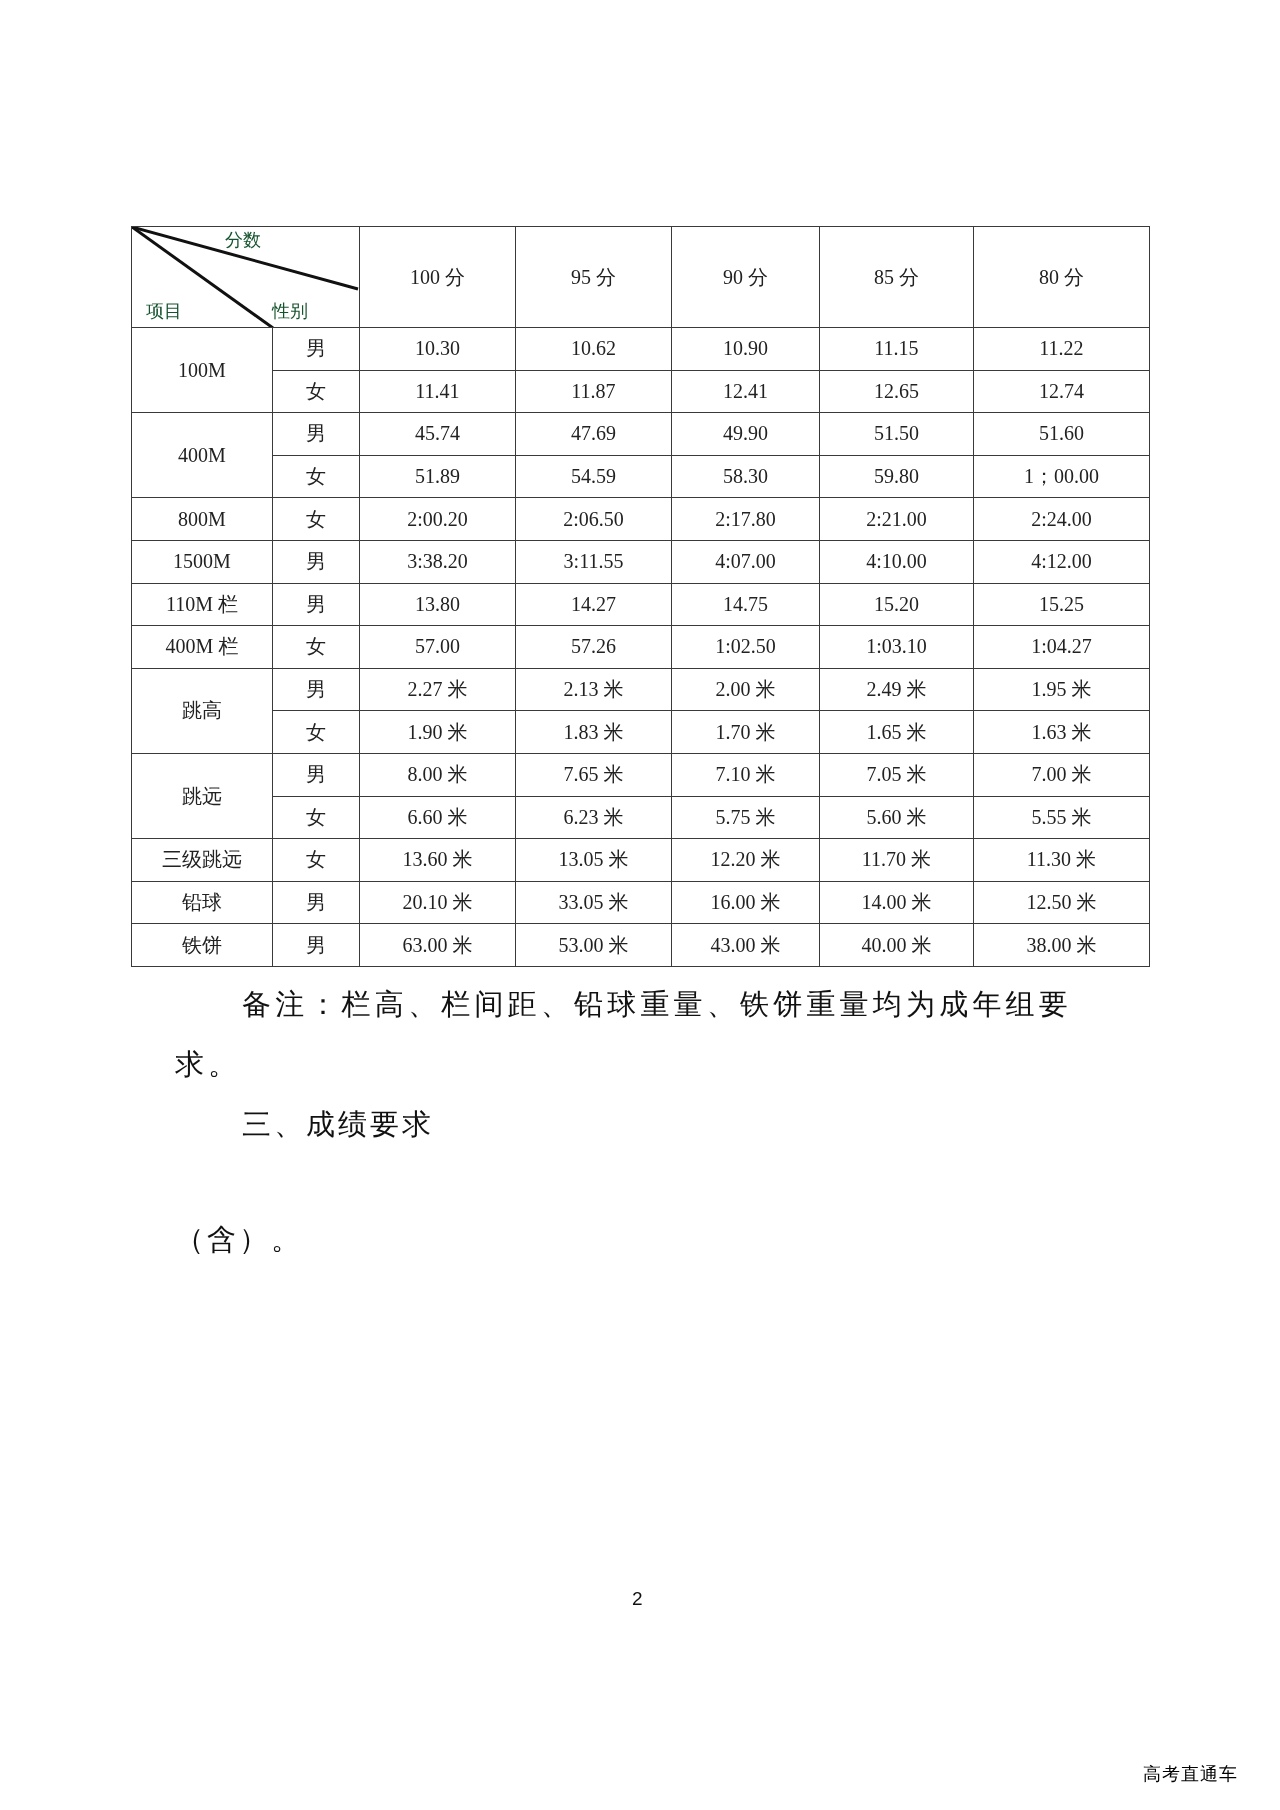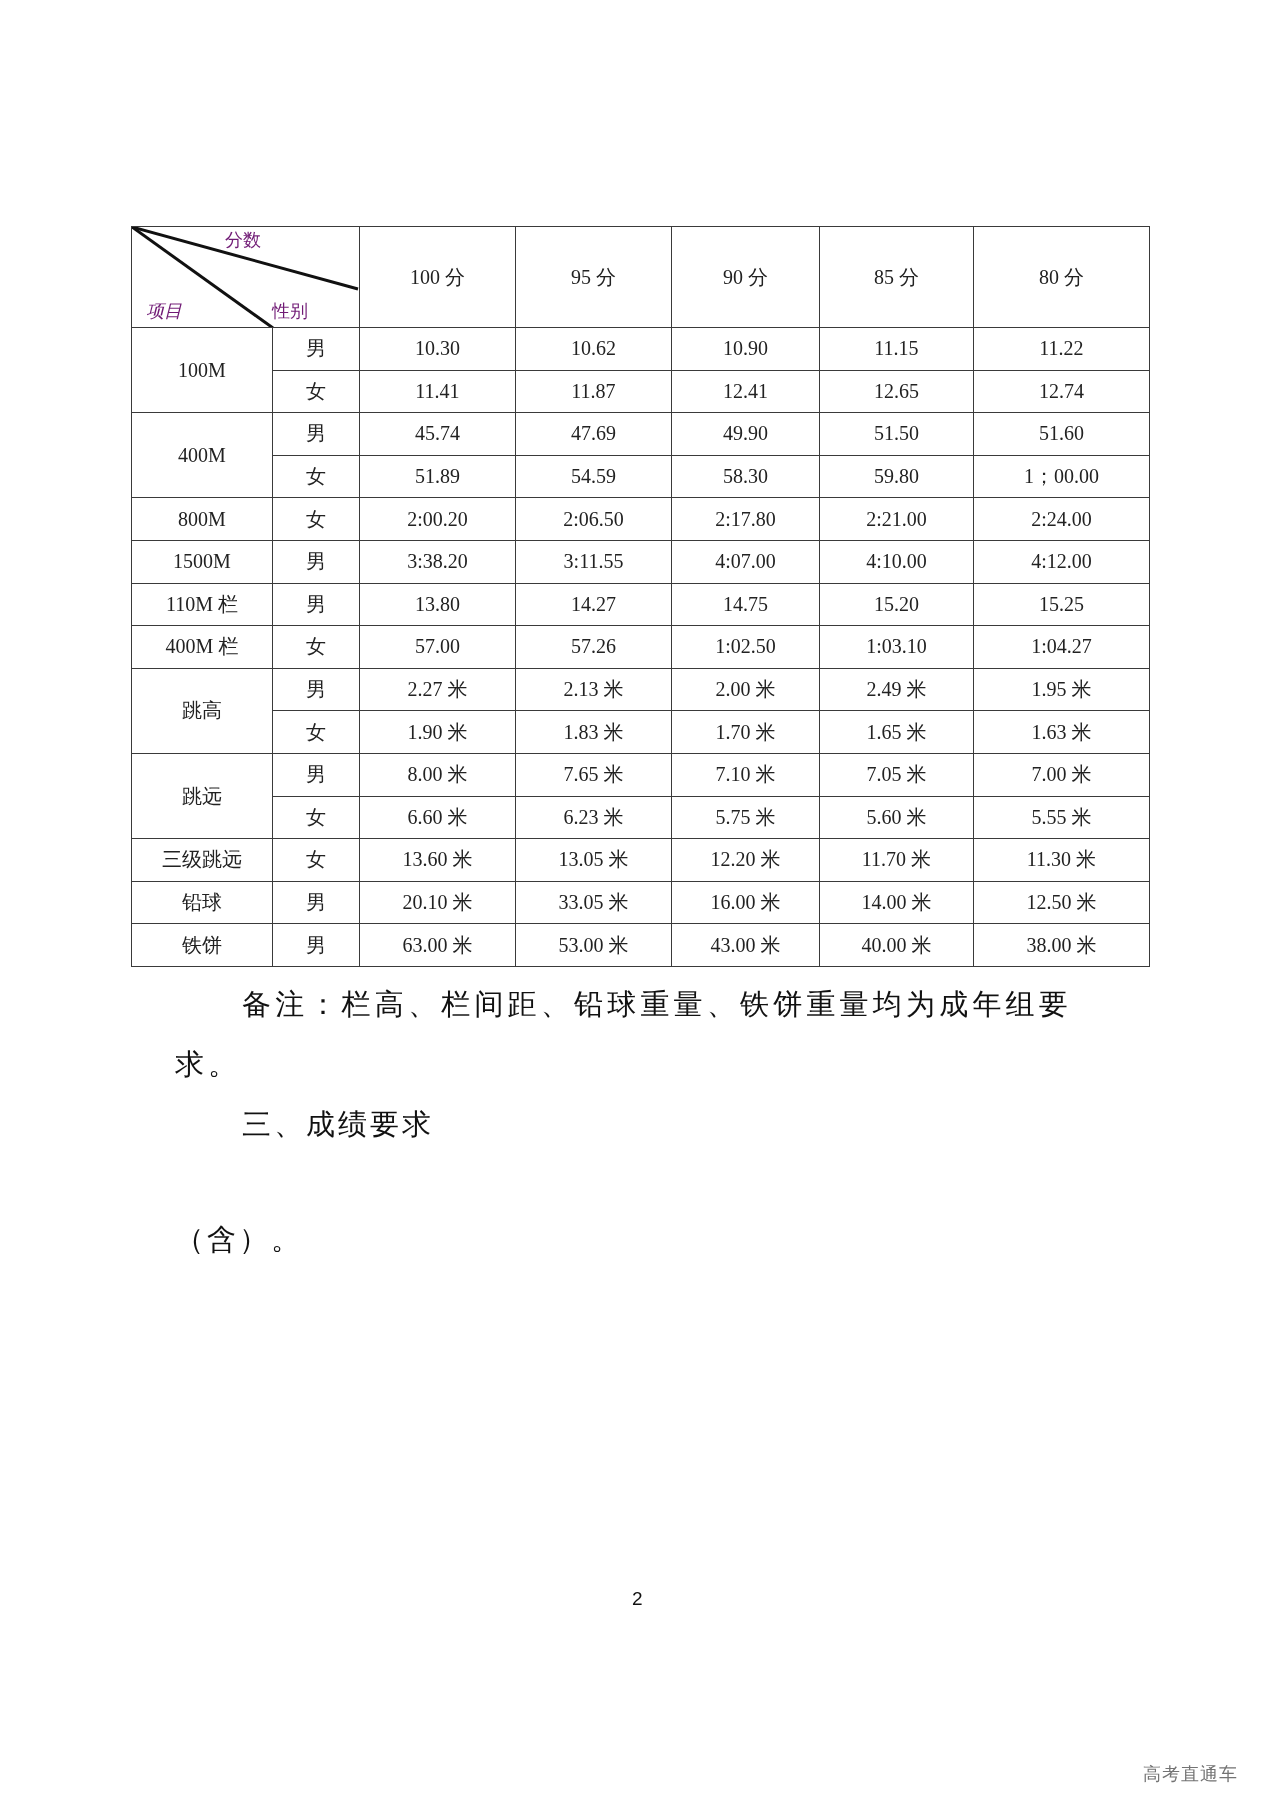--- a/index.html
+++ b/index.html
@@ -8,29 +8,29 @@
   .page { position: absolute; left: 0; top: 0; width: 1280px; height: 1810px; background: #fff; }
 
   table.scores { position: absolute; left: 131px; top: 226px; border-collapse: collapse;
                  table-layout: fixed; width: 1018px; }
   table.scores td { border: 1.3px solid #3a3a3a; text-align: center; vertical-align: middle;
                     padding: 0; font-size: 20px; color: #222; white-space: nowrap; }
   table.scores tr.head td { height: 100px; }
   table.scores tr.row td { height: 41.6px; }
   td.corner { position: relative; overflow: hidden; }
   td.corner svg { position: absolute; left: 0; top: 0; }
-  .corner-lbl { position: absolute; font-size: 19px; color: #701a75; line-height: 1; }
+  .corner-lbl { position: absolute; font-size: 19px; color: #14532d; line-height: 1; }
   .cn { font-family: "DejaVu Sans", sans-serif; font-size: 18px; }
 
   .para { position: absolute; font-family: "DejaVu Sans", sans-serif; font-size: 29px;
           color: #111; white-space: nowrap; line-height: 1; }
   .page-num { position: absolute; left: 632px; top: 1588px; font-family: "Liberation Sans", sans-serif;
               font-size: 19px; color: #111; }
   .watermark { position: absolute; left: 1143px; top: 1762px; font-family: Liberation Mono, monospace;
-               font-size: 18px; color: #737373; letter-spacing: 1px; }
+               font-size: 18px; color: #000000; letter-spacing: 1px; }
 </style>
 </head>
 <body>
 
 <div class="page">
 
   <table class="scores">
     <colgroup>
       <col style="width:141px">
         <col style="width:87px">
@@ -41,21 +41,21 @@
         <col style="width:176px">
     </colgroup>
     <tbody>
         <tr class="head">
       <td class="corner" colspan="2">
         <svg width="228" height="101">
           <line x1="0" y1="0" x2="226" y2="62" stroke="#111" stroke-width="3"></line>
           <line x1="0" y1="0" x2="141" y2="101" stroke="#111" stroke-width="3"></line>
         </svg>
         <span class="corner-lbl cn" style="left:93px;top:4px;">分数</span>
-        <span class="corner-lbl cn" style="left:14px;top:75px;font-style:italic;">项目</span>
+        <span class="corner-lbl cn" style="left:14px;top:75px;">项目</span>
         <span class="corner-lbl cn" style="left:140px;top:75px;">性别</span>
       </td>
       <td>100 分</td>
       <td>95 分</td>
       <td>90 分</td>
       <td>85 分</td>
       <td>80 分</td>
     </tr>
 
     <tr class="row">

